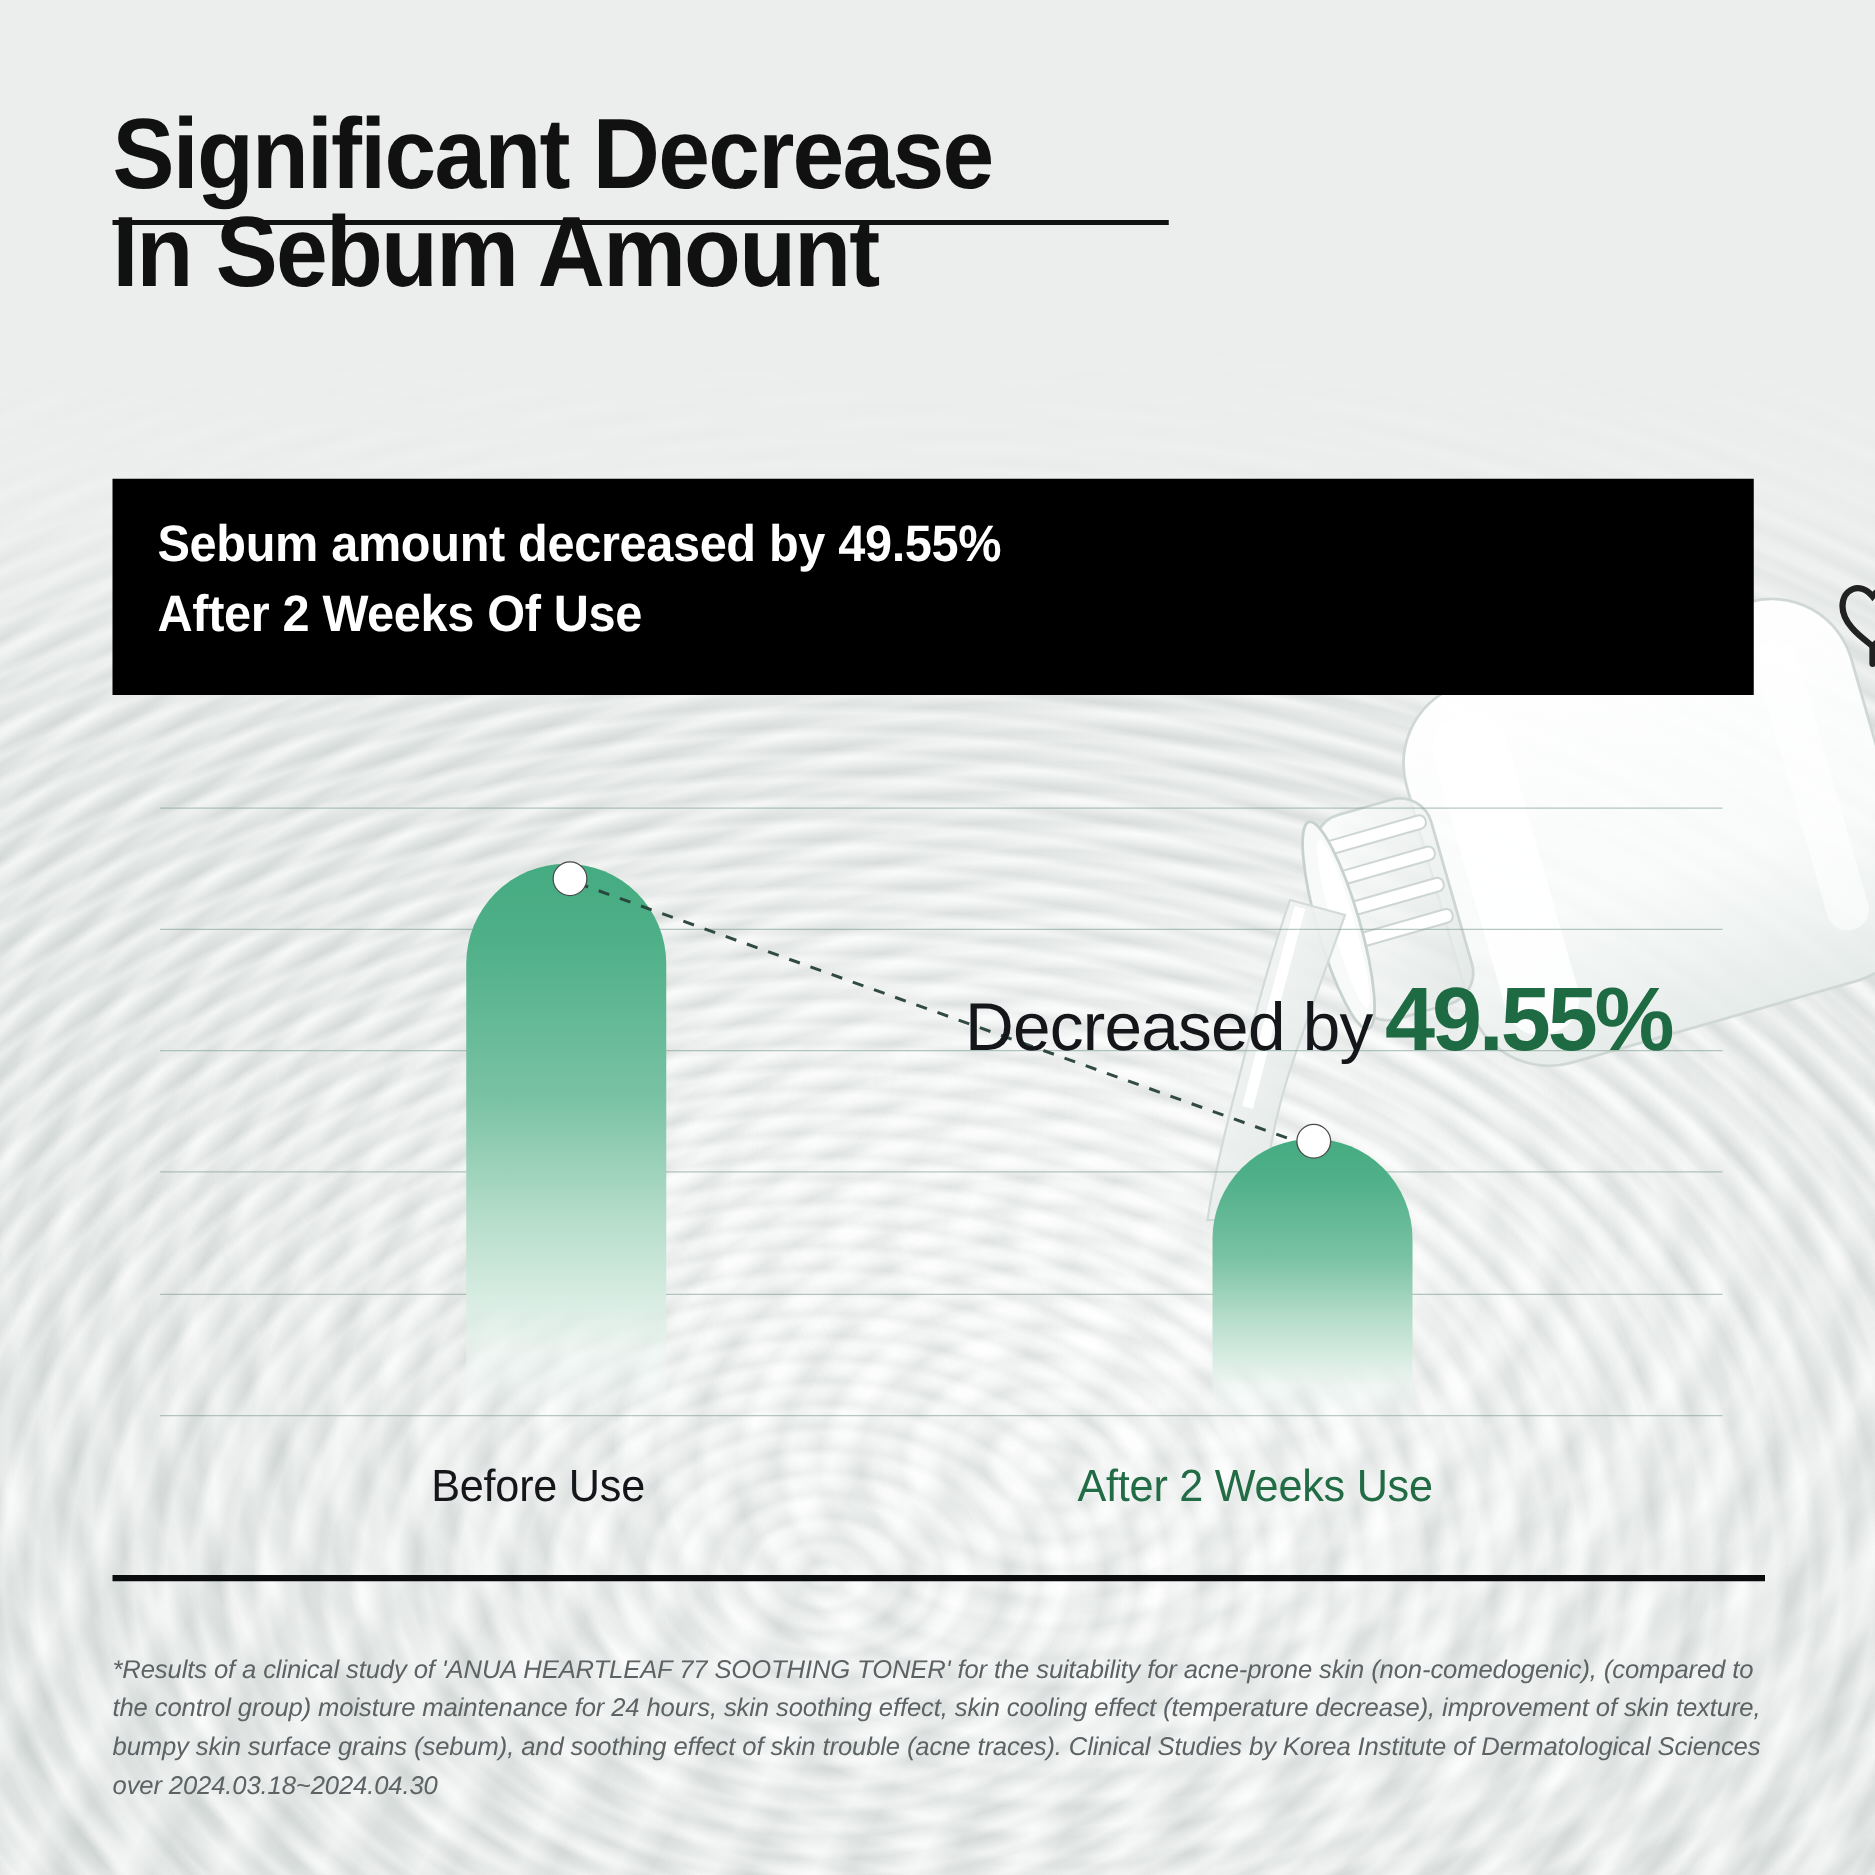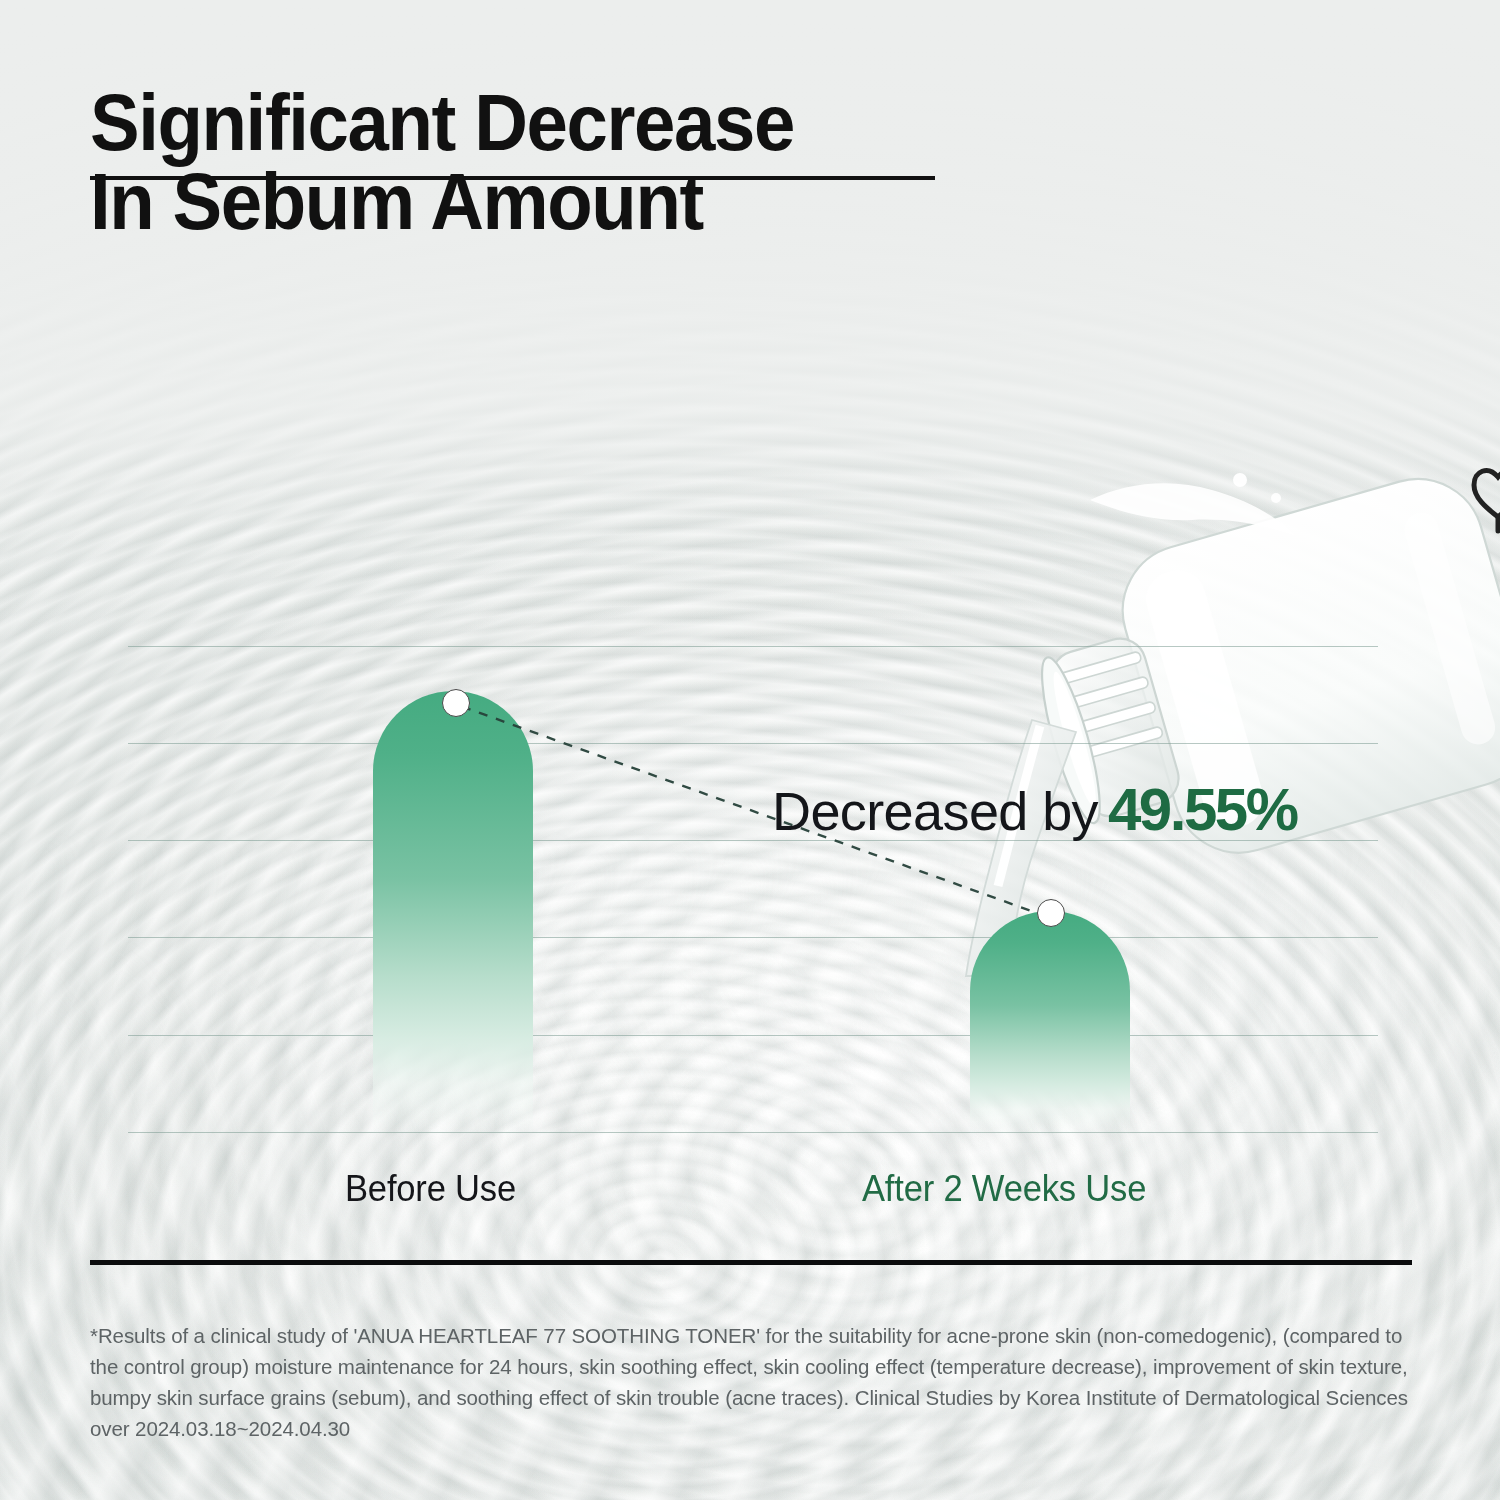--- a/index.html
+++ b/index.html
@@ -139,29 +139,29 @@
   }
   .axis-label.before{left:345px;top:1168px;color:#15161a;}
   .axis-label.after{left:862px;top:1168px;color:#216b45;}
 
   
   .callout{position:absolute;left:772px;top:775px;white-space:nowrap;}
   .callout .txt{
     font-size:54px;color:#14161a;letter-spacing:-.6px;vertical-align:baseline;
   }
   .callout .pct{
-    font-size:60px;color:#1e6b43;font-weight:700;letter-spacing:-2.5px;
+    font-size:72px;color:#1e6b43;font-weight:700;letter-spacing:-2.5px;
     vertical-align:baseline;margin-left:10px;
   }
 
   
   .divider{position:absolute;left:90px;top:1260px;width:1322px;height:5px;background:#0b0c0d;}
   .footnote{
     position:absolute;left:90px;top:1320px;width:1330px;
-    font-size:20.5px;line-height:31px;color:#5d6365;letter-spacing:-.1px;
+    font-size:20.5px;line-height:31px;color:#5d6365;letter-spacing:-.1px;font-style:italic;
   }
 
   
   .watermark{position:absolute;left:1468px;top:455px;width:60px;height:80px;opacity:.92;}
 </style>
 </head>
 <body>
 
 <div id="stage">
 
@@ -214,20 +214,24 @@
     <circle cx="300" cy="60" r="7" fill="#ffffff" opacity="0.95"></circle>
     <circle cx="336" cy="78" r="5" fill="#ffffff" opacity="0.9"></circle>
   </svg>
 
   <div class="headline">
     <span class="l1">Significant Decrease</span><br>
     <span>In Sebum Amount</span>
   </div>
   <div class="hr-underline"></div>
 
+  <div class="banner">
+    <div class="bline b1">Sebum amount decreased by 49.55%</div>
+    <div class="bline b2">After 2 Weeks Of Use</div>
+  </div>
 
   <svg class="watermark" viewBox="0 0 60 80">
     <path d="M6 30 C 6 16, 20 10, 30 22 C 40 10, 54 16, 54 30 C 54 46, 34 58, 30 62 C 26 58, 6 46, 6 30 Z" fill="none" stroke="#111" stroke-width="5" stroke-linecap="round"></path>
     <path d="M30 62 L 30 76" stroke="#111" stroke-width="5" stroke-linecap="round"></path>
   </svg>
 
   <div class="gridline" style="top:646px;"></div>
   <div class="gridline" style="top:743px;"></div>
   <div class="gridline" style="top:840px;"></div>
   <div class="gridline" style="top:937px;"></div>

